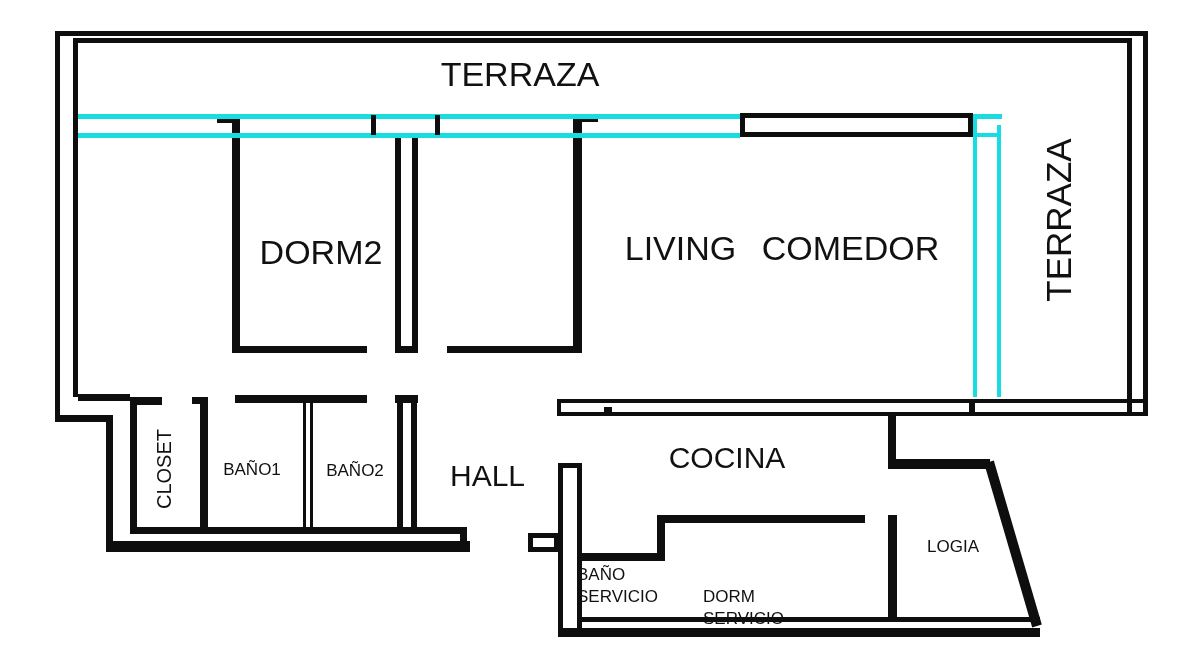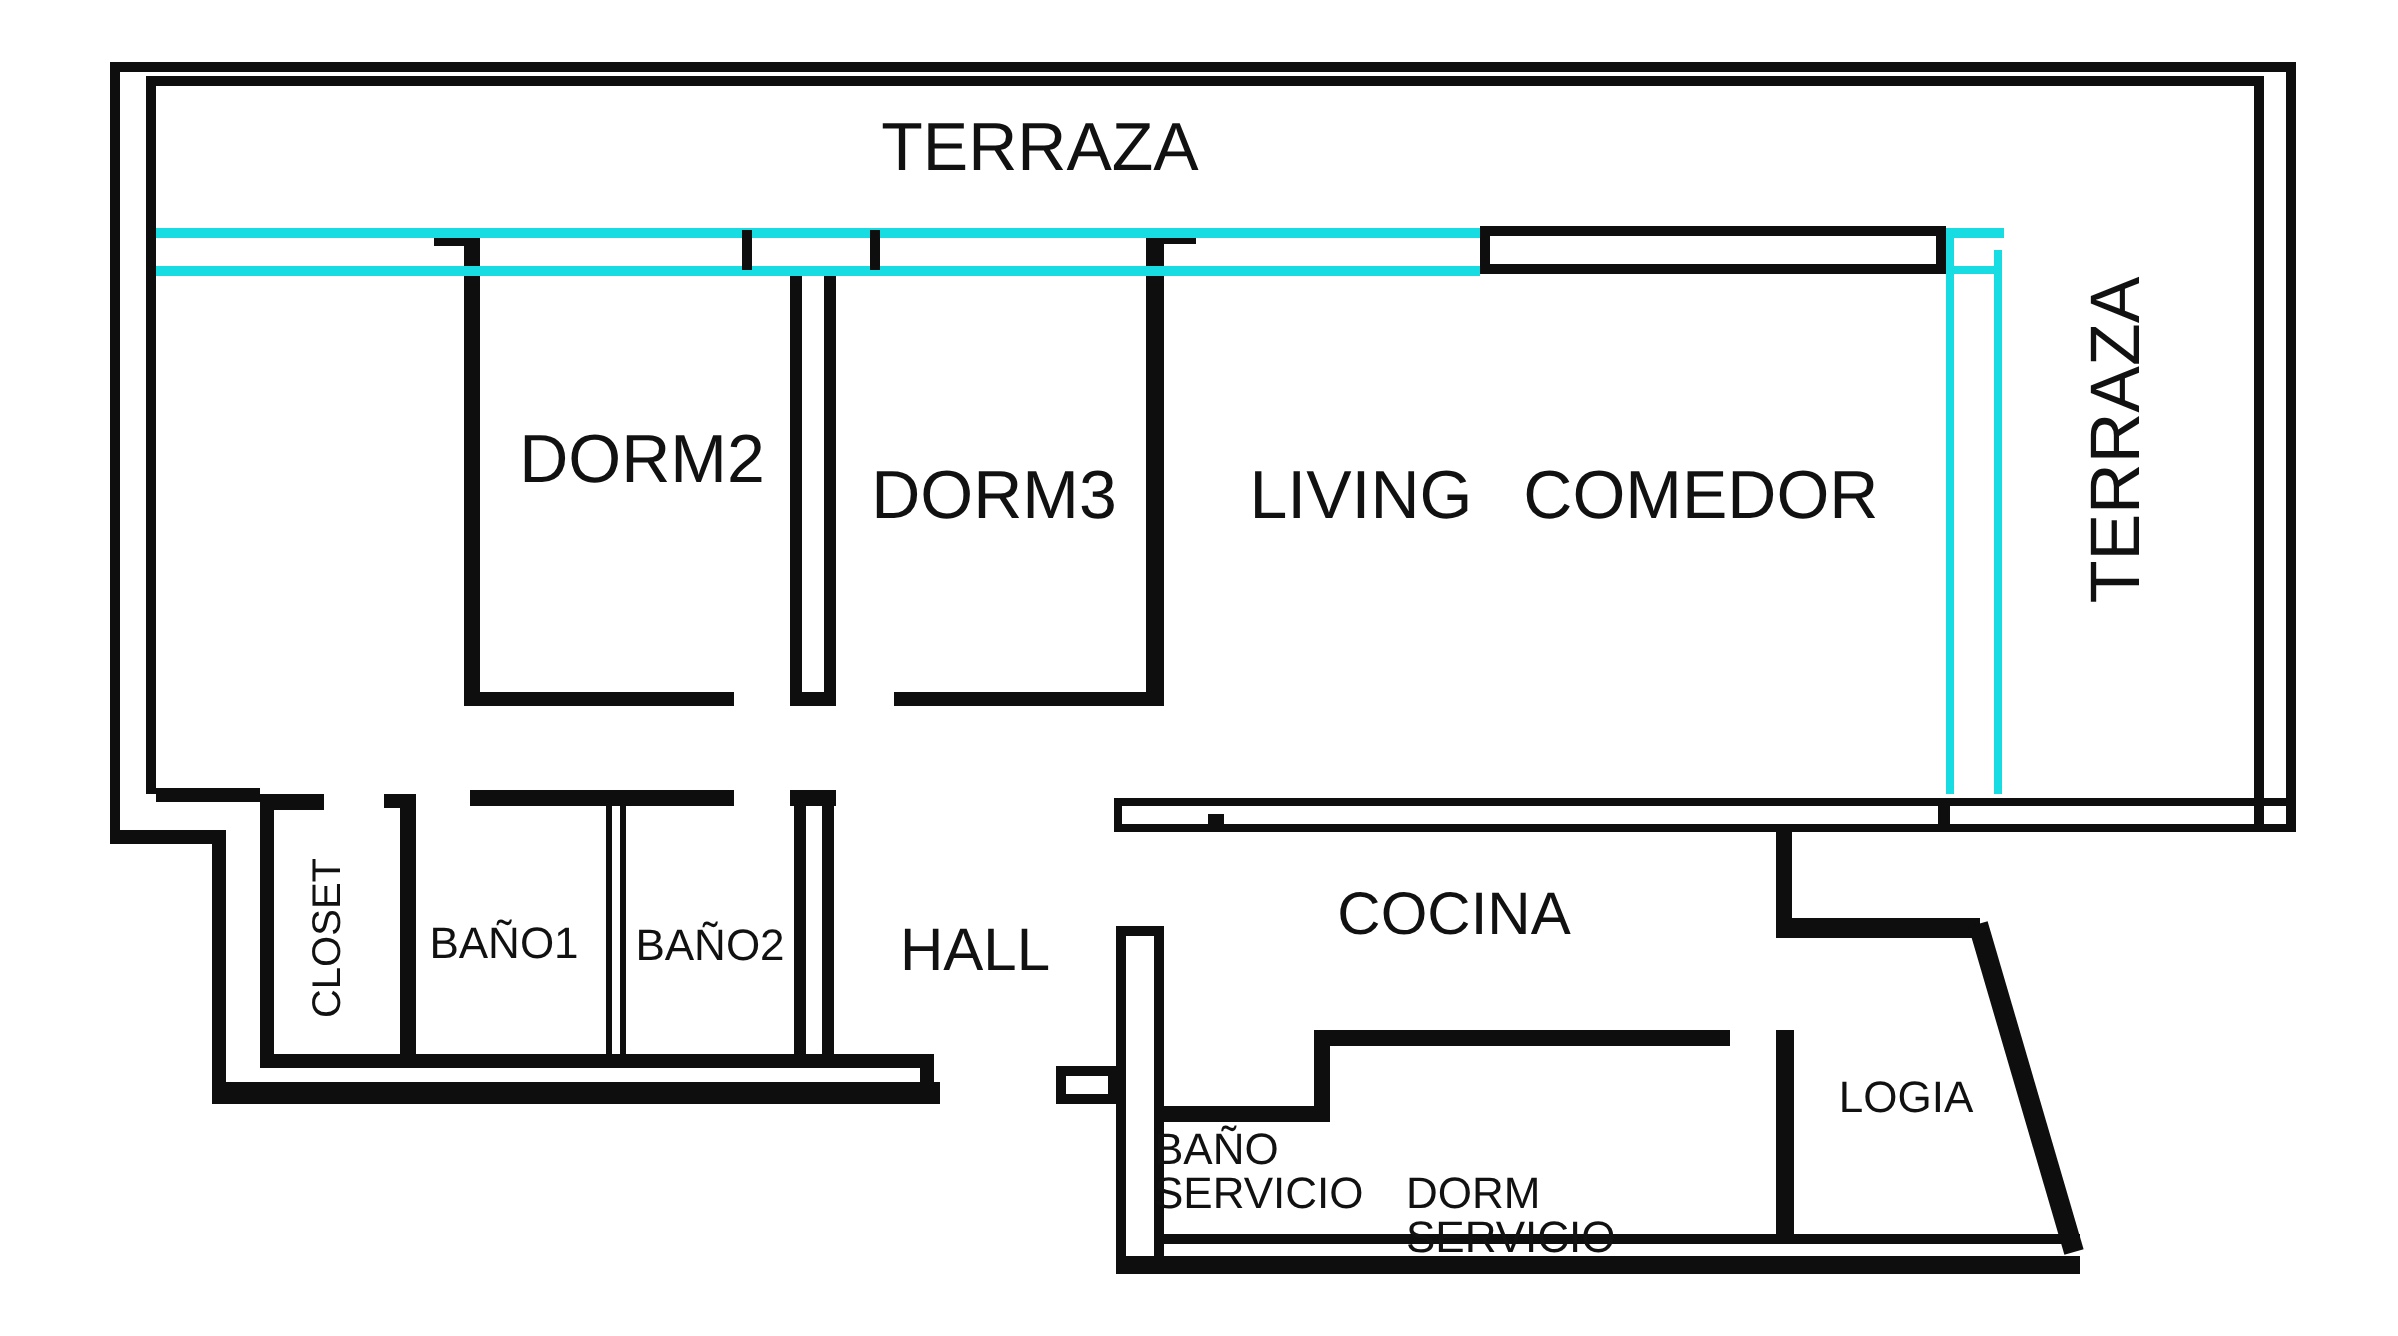--- a/index.html
+++ b/index.html
@@ -8,21 +8,21 @@
     font-family:"Liberation Sans", sans-serif;color:#111111;
   }
   .w{position:absolute;background:#0e0e0e;}          
   .c{position:absolute;background:#17dce2;}          
   .hollow{position:absolute;background:#ffffff;border:5px solid #0e0e0e;box-sizing:border-box;}
   .lbl{position:absolute;white-space:nowrap;color:#111111;line-height:1;}
   .lbl.center{text-align:center;}
   .rot{transform:translate(-50%,-50%) rotate(-90deg);transform-origin:center center;}
   .big{font-size:34px;}
   .mid{font-size:30px;}
-  .sml{font-size:22px;}
+  .sml{font-size:17px;}
   .two-line div{line-height:22px;}
   svg.overlay{position:absolute;left:0;top:0;pointer-events:none;}
 </style>
 </head>
 <body>
 
 <div id="stage">
 
   <div class="w" style="left:55px;top:31px;width:1093px;height:5px"></div>
   <div class="w" style="left:55px;top:31px;width:5px;height:391px"></div>
@@ -88,22 +88,21 @@
   <div class="w" style="left:558px;top:463px;width:5px;height:165px"></div>
   <div class="w" style="left:577px;top:463px;width:5px;height:165px"></div>
   <div class="w" style="left:558px;top:463px;width:24px;height:5px"></div>
   <div class="hollow" style="left:528px;top:533px;width:31px;height:19px"></div>
 
   <svg class="overlay" width="1199" height="668">
     <line x1="989" y1="462" x2="1037" y2="626" stroke="#0e0e0e" stroke-width="10"></line>
   </svg>
 
   <div class="lbl big center" style="left:420px;top:57px;width:200px">TERRAZA</div>
-  <div class="lbl big center" style="left:248px;top:213px;width:146px">DORM2</div>
-  <div class="lbl big center" style="left:424px;top:231px;width:146px">DORM3</div>
+  <div class="lbl big center" style="left:248px;top:235px;width:146px">DORM2</div>
   <div class="lbl big center" style="left:596px;top:231px;width:372px;word-spacing:16px">LIVING COMEDOR</div>
   <div class="lbl rot" style="left:1058px;top:220px;font-size:35px">TERRAZA</div>
   <div class="lbl rot" style="left:164px;top:469px;font-size:20px">CLOSET</div>
   <div class="lbl sml center" style="left:213px;top:461px;width:78px">BAÑO1</div>
   <div class="lbl sml center" style="left:311px;top:462px;width:88px">BAÑO2</div>
   <div class="lbl mid center" style="left:435px;top:461px;width:105px">HALL</div>
   <div class="lbl mid center" style="left:648px;top:443px;width:158px">COCINA</div>
   <div class="lbl sml two-line" style="left:577px;top:564px">
     <div>BAÑO</div>
     <div>SERVICIO</div>

